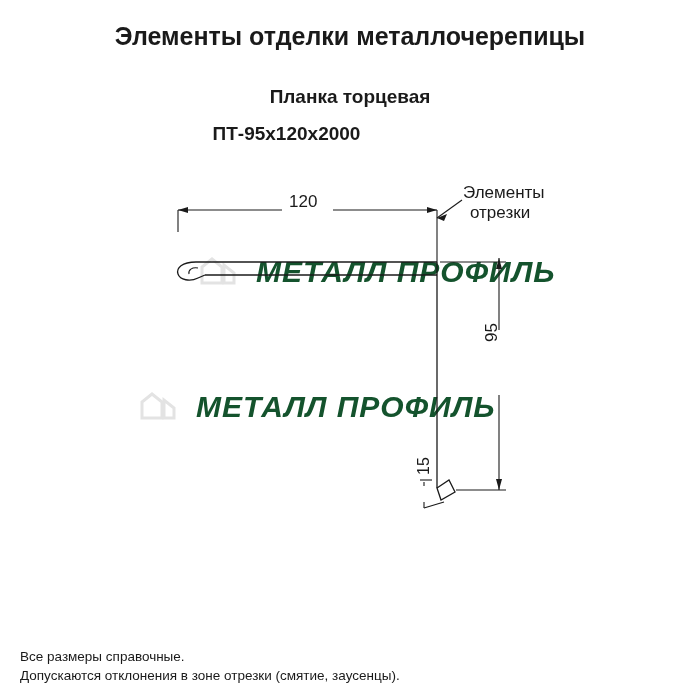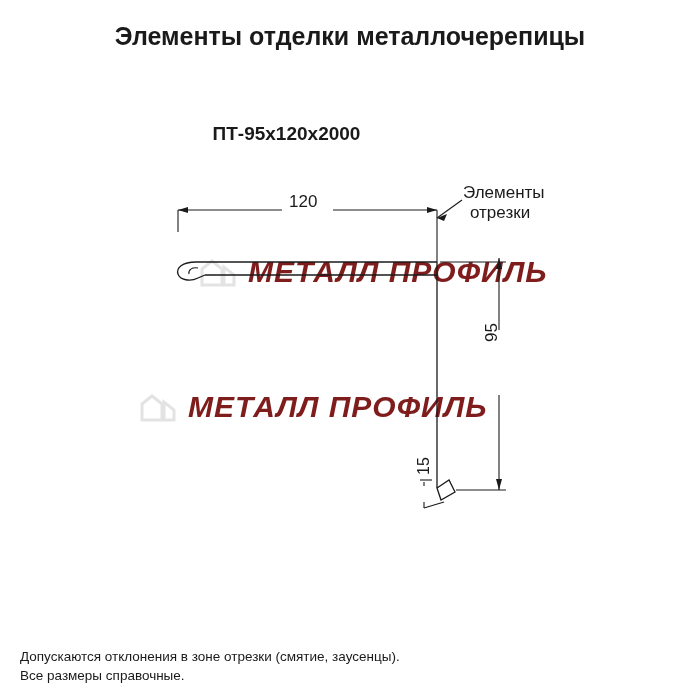--- a/index.html
+++ b/index.html
@@ -59,25 +59,26 @@
     position: absolute;
     left: 0;
     top: 150px;
     width: 700px;
     height: 440px;
     pointer-events: none;
   }
   .wm-row {
     position: absolute;
     display: flex;
-    align-items: center;
-    color: #7f1d1d;
+    align-items: flex-start;
+    color: #14532d;
     font-weight: bold;
     font-style: italic;
     white-space: nowrap;
+    gap: 8px;
   }
   .wm-row .wm-text {
     font-size: 30px;
     letter-spacing: 1px;
   }
   .wm-icon {
     width: 40px;
     height: 30px;
     margin-right: 8px;
     position: relative;
@@ -112,20 +113,21 @@
     transform-origin: left top;
     font-size: 16px;
   }
 </style>
 </head>
 <body>
 
 <div class="page">
 
   <div class="title">Элементы отделки металлочерепицы</div>
+  <div class="subtitle">Планка торцевая</div>
   <div class="code">ПТ-95х120х2000</div>
 
   <div class="watermark">
     <div class="wm-row" style="left:200px; top:105px;">
       <span class="wm-icon">
         <svg width="40" height="30" viewBox="0 0 40 30">
           <path d="M2 28 L2 12 L12 4 L22 12 L22 28 Z" fill="none" stroke="#e3e3e3" stroke-width="3"></path>
           <path d="M24 28 L24 10 L34 18 L34 28 Z" fill="none" stroke="#e3e3e3" stroke-width="3"></path>
         </svg>
       </span>
@@ -180,17 +182,17 @@
     </svg>
 
     <div class="lbl lbl-120">120</div>
     <div class="lbl lbl-face1">Элементы</div>
     <div class="lbl lbl-face2">отрезки</div>
     <div class="lbl lbl-95">95</div>
     <div class="lbl lbl-15">15</div>
   </div>
 
   <div class="footer">
+    <div>Все размеры справочные.</div>
     <div>Допускаются отклонения в зоне отрезки (смятие, заусенцы).</div>
-    <div>Все размеры справочные.</div>
   </div>
 
 </div>
 
 </body></html>

